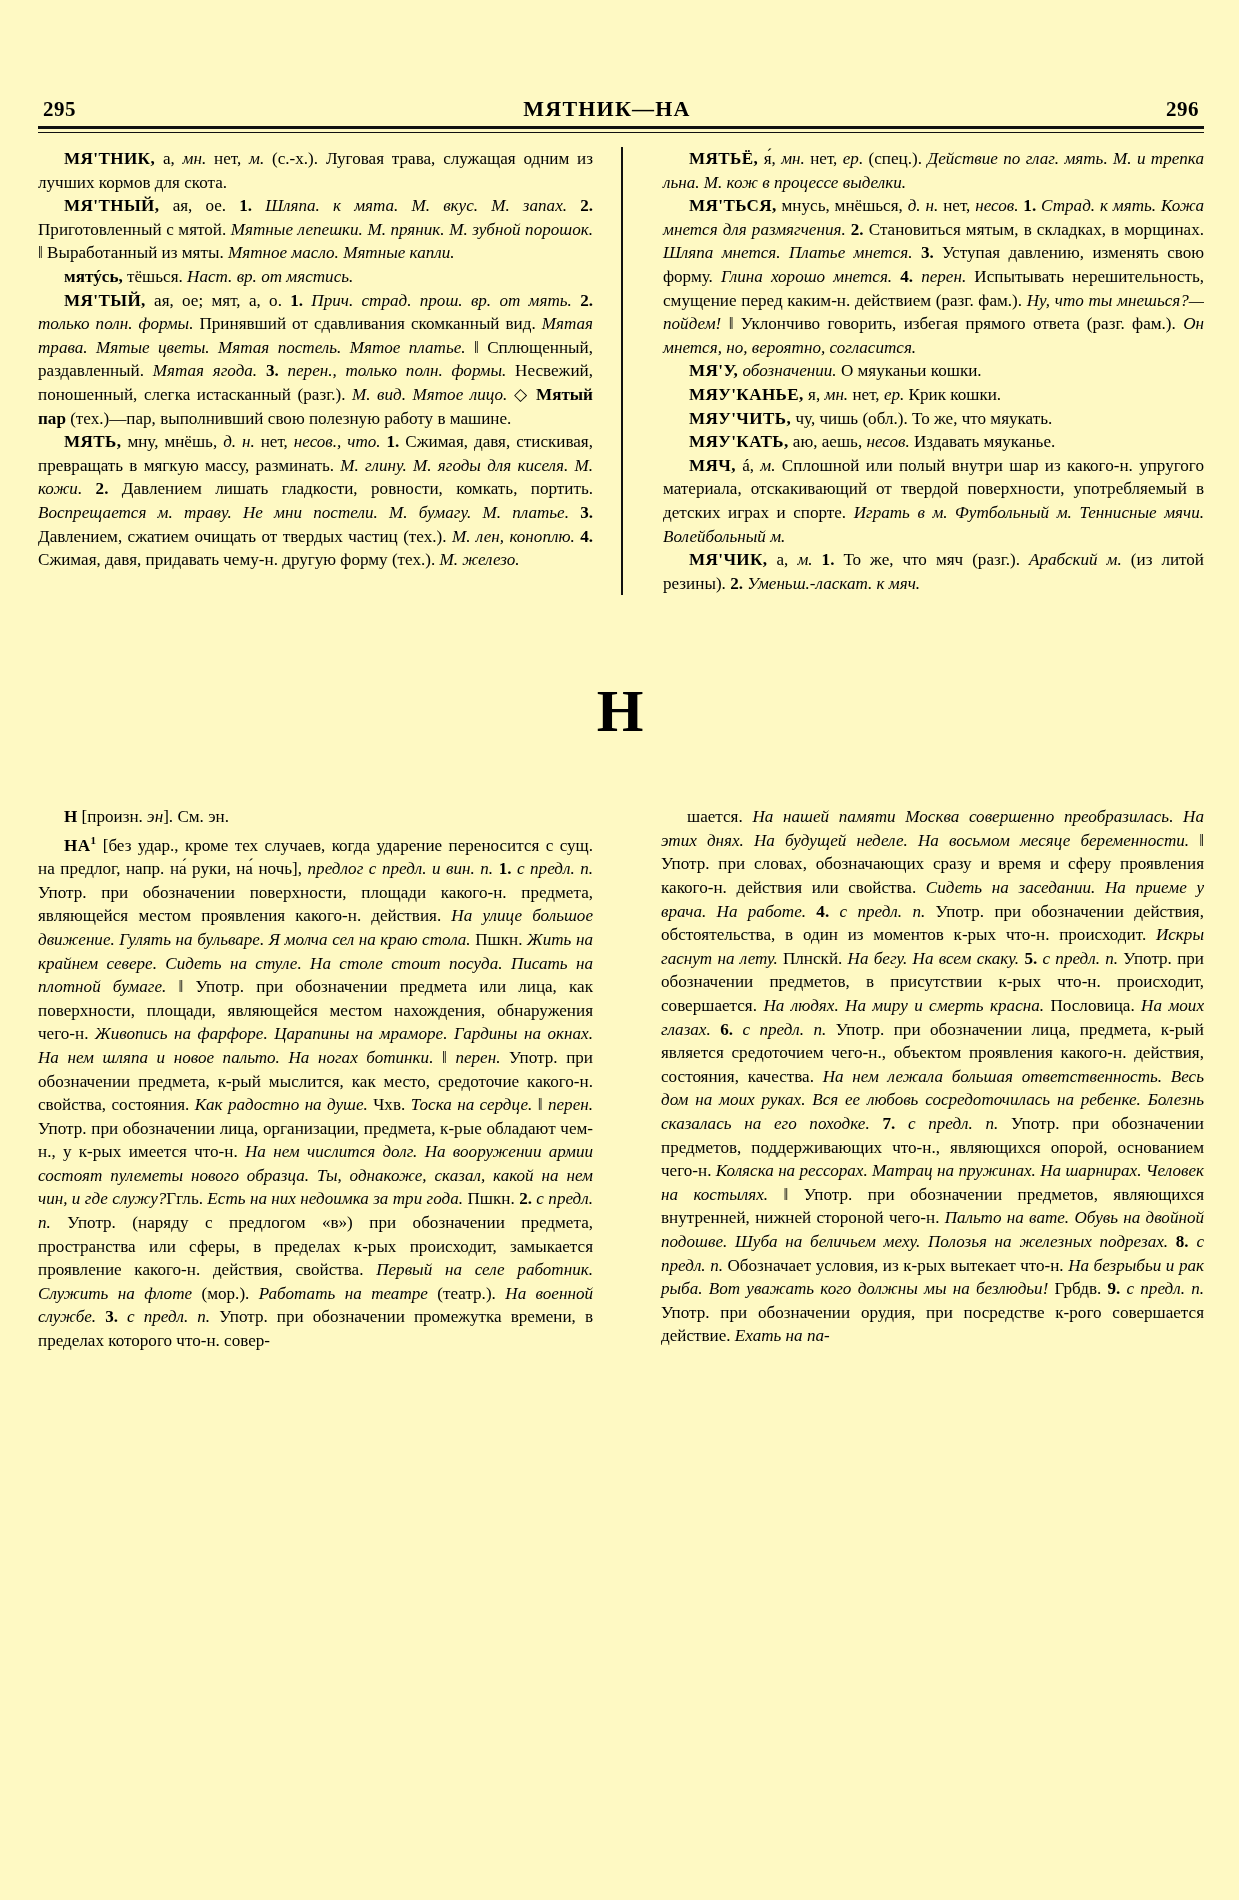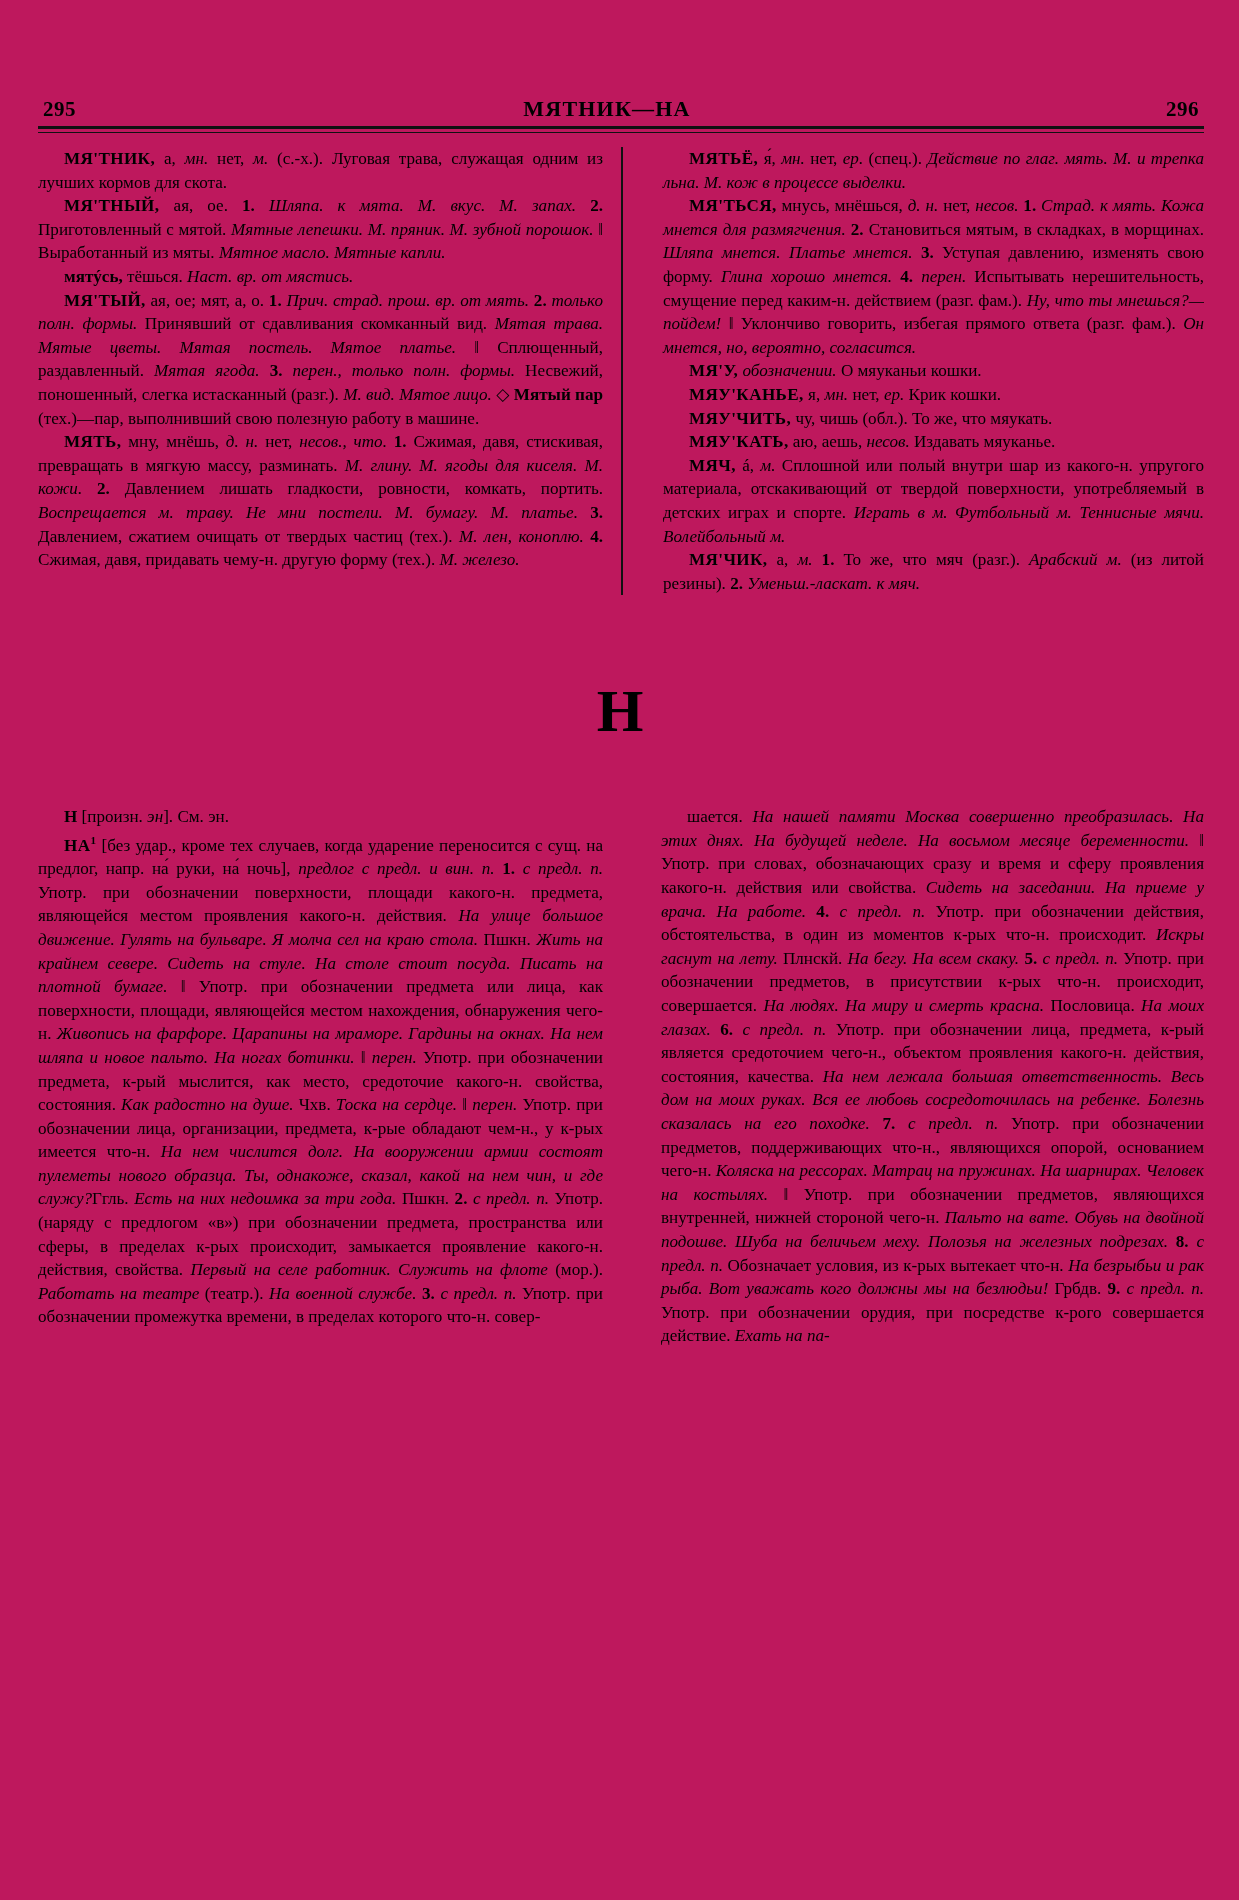--- a/index.html
+++ b/index.html
@@ -13,21 +13,21 @@
     font-family: "Liberation Serif", "DejaVu Serif", serif;
     color: #000000;
     position: relative;
     overflow: hidden;
   }
   .page {
     position: absolute;
     left: 0; top: 0;
     width: 1239px;
     height: 1900px;
-    background: #be185d;
+    background: #fef9c3;
   }
   .page-inner {
     position: absolute;
     left: 38px;
     top: 92px;
     width: 1166px;
   }
 
   
   .headline {
@@ -68,21 +68,21 @@
   }
   .col {
     width: 50%;
     box-sizing: border-box;
     font-size: 17.1px;
     line-height: 23.6px;
     text-align: justify;
     text-justify: inter-word;
     hyphens: manual;
   }
-  .col.left  { padding-right: 18px; }
+  .col.left  { padding-right: 28px; }
   .col.right { padding-left: 40px; border-left: 2px solid #111; }
 
   .block.no-rule .col.right { border-left: none; }
 
   .entry { text-indent: 26px; margin: 0; }
 
   b    { font-weight: bold; }
   i    { font-style: italic; }
   .hw  { font-weight: bold; letter-spacing: 0.4px; }
   .sup { font-size: 11px; vertical-align: super; font-weight: bold; }

